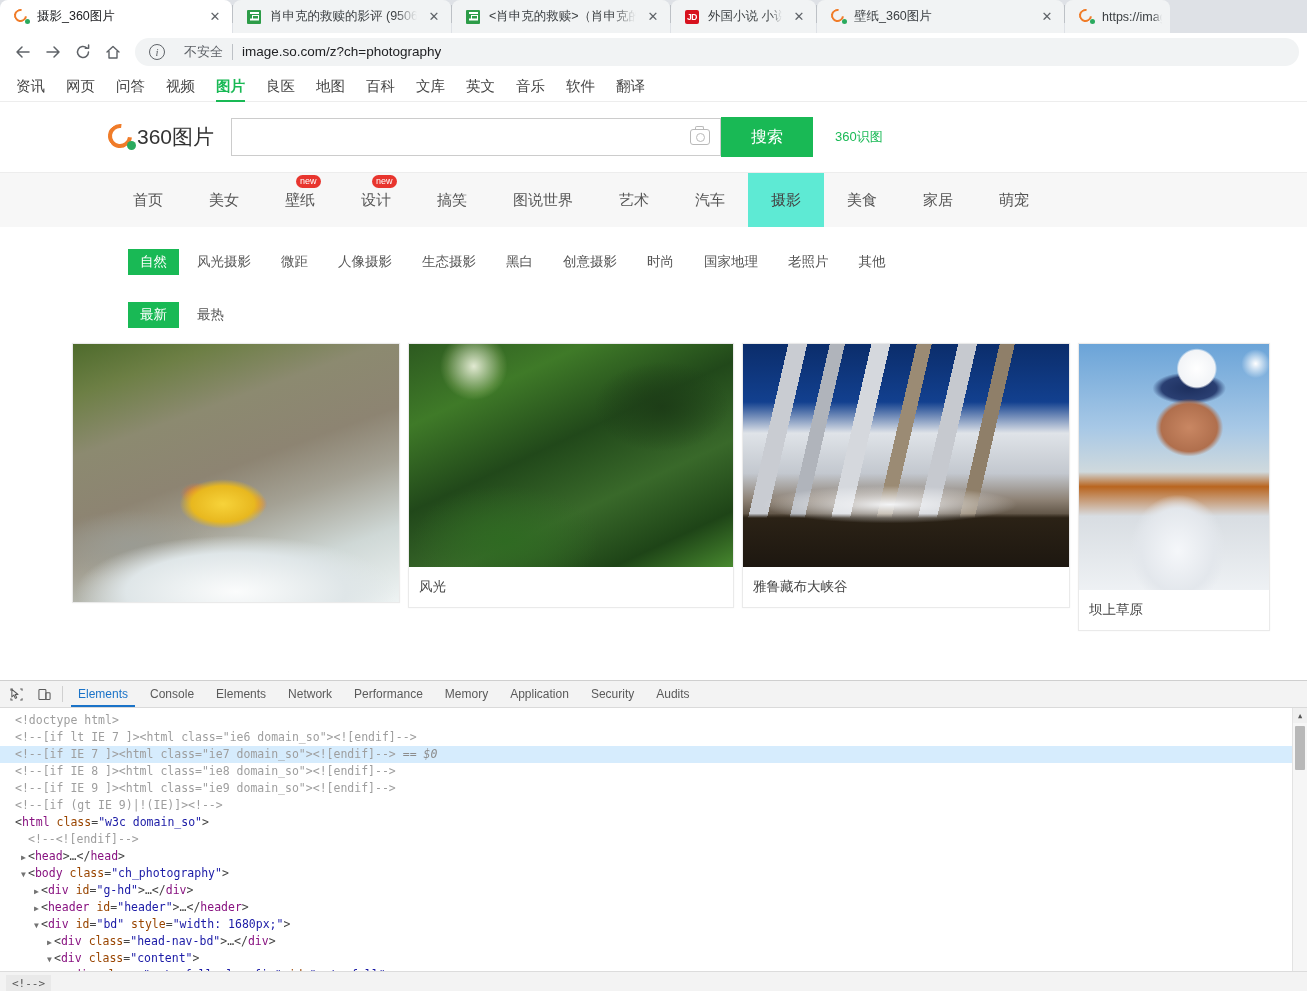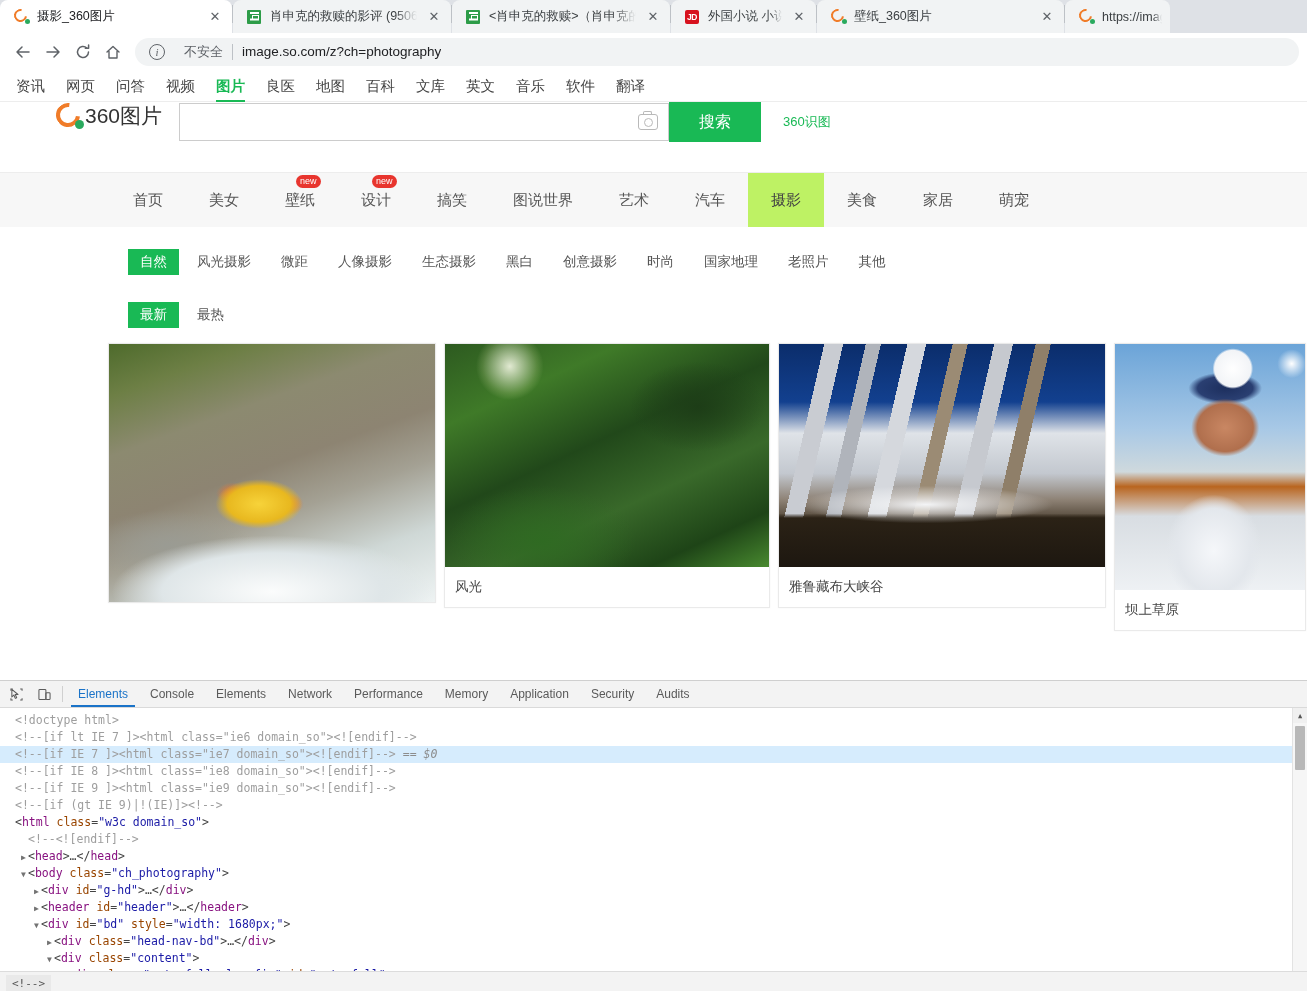--- a/index.html
+++ b/index.html
@@ -112,21 +112,21 @@
     font-size: 14.5px; color: #444; margin-right: 21px; text-decoration: none;
     position: relative; height: 32px; line-height: 32px;
   }
   .so-topnav a.active { color: #19b955; font-weight: bold; }
   .so-topnav a.active::after {
     content: ""; position: absolute; left: 0; right: 0; bottom: 0;
     height: 2px; background: #19b955;
   }
 
   .so-search-row {
-    height: 70px; display: flex; align-items: flex-start; padding-left: 56px;
+    height: 70px; display: flex; align-items: center; padding-left: 108px;
     background: #fff;
   }
   .logo { display: flex; align-items: center; flex: 0 0 auto; }
   .logo-mark { position: relative; width: 26px; height: 26px; margin-right: 3px; }
   .logo-mark i {
     position: absolute; left: 0; top: 0; width: 24px; height: 24px;
     border: 4px solid #f07c29; border-radius: 50%;
     border-right-color: transparent; transform: rotate(-38deg);
   }
   .logo-mark b {
@@ -167,41 +167,41 @@
 
   .so-cat-nav {
     height: 55px; background: #f7f7f7; border-top: 1px solid #ededed;
     display: flex; align-items: stretch; padding-left: 110px;
   }
   .cat {
     display: flex; align-items: center; justify-content: center;
     padding: 0 23px; font-size: 15px; color: #555; position: relative;
     text-decoration: none; cursor: pointer;
   }
-  .cat.active { background: #bef264; color: #444; }
+  .cat.active { background: #5eead4; color: #444; }
   .cat .new-badge {
     position: absolute; top: 2px; left: 50%; transform: translateX(-4px);
     background: #e8352e; color: #fff; font-size: 9px; line-height: 12px;
     height: 13px; padding: 0 4px; border-radius: 7px;
     font-family: "Liberation Sans", sans-serif; letter-spacing: 0px;
   }
 
   .so-filters {
     background: #fff; padding: 22px 0 0 128px; height: 116px;
   }
   .filter-row { display: flex; align-items: center; }
   .filter-row + .filter-row { margin-top: 27px; }
   .chip {
     font-size: 13.5px; color: #555; padding: 5px 12px; margin-right: 6px;
     text-decoration: none; cursor: pointer; line-height: 16px;
   }
   .chip.active { background: #19b955; color: #fff; }
 
   .waterfall {
-    display: flex; align-items: flex-start; padding-left: 108px; gap: 8px;
+    display: flex; align-items: flex-start; padding-left: 72px; gap: 8px;
   }
   .card {
     background: #fff; border: 1px solid #eaeaea; flex: 0 0 auto;
     box-shadow: 0 0 2px rgba(0,0,0,0.04);
   }
   .card .thumb { display: block; overflow: hidden; position: relative; }
   .card .cap {
     font-size: 13.5px; color: #444; padding: 12px 10px; line-height: 16px;
   }
 

